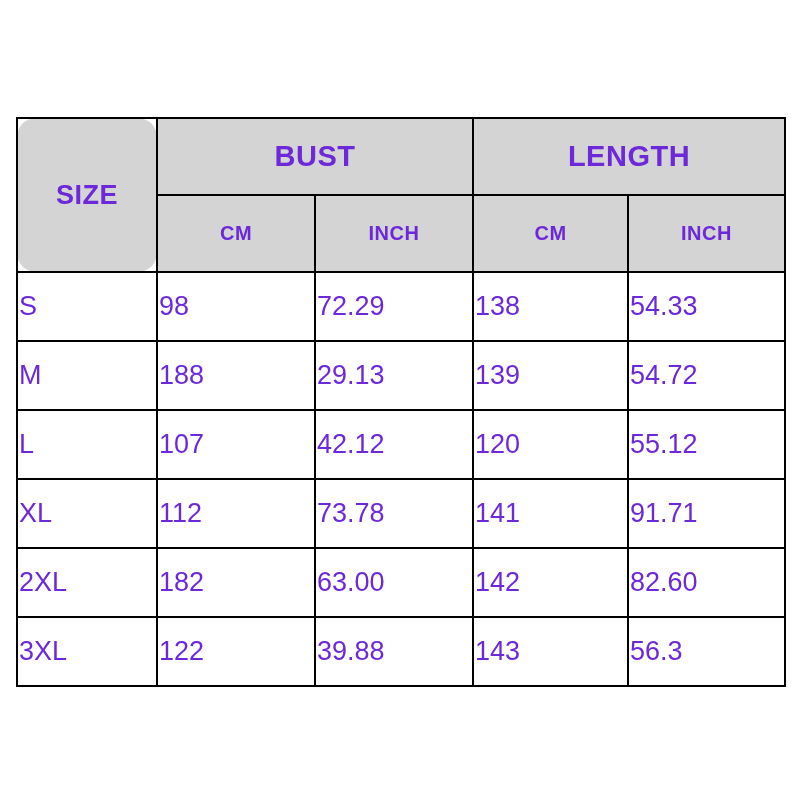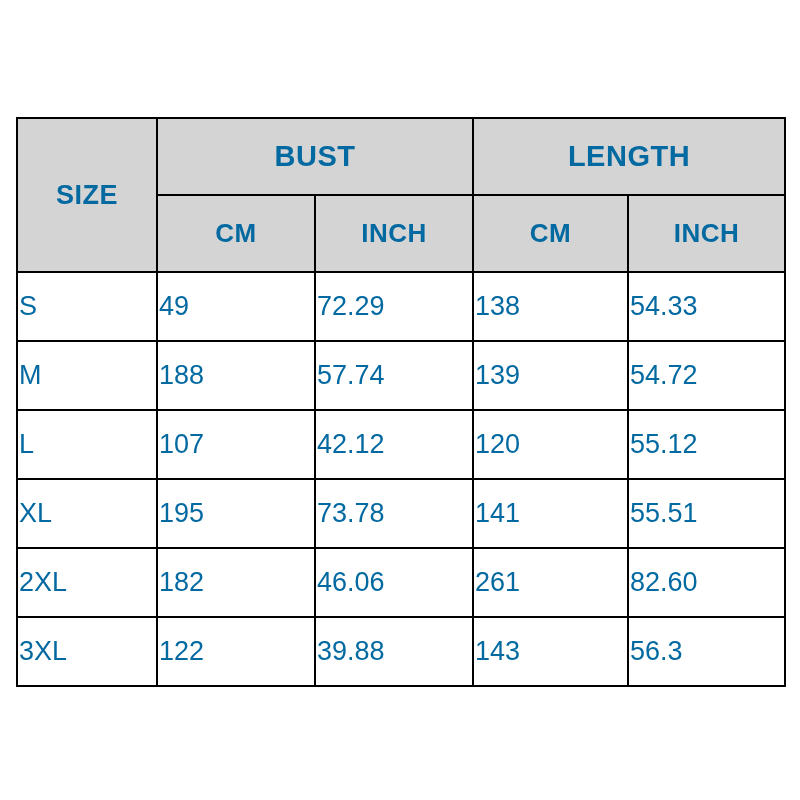--- a/index.html
+++ b/index.html
@@ -27,40 +27,41 @@
   }
   table.size-chart {
     border-collapse: collapse;
     width: 100%;
     table-layout: fixed;
   }
   table.size-chart th,
   table.size-chart td {
     border: 2px solid #000000;
     vertical-align: middle;
-    color: #0369a1;
+    color: #6d28d9;
   }
   
   thead th {
     background: #d4d4d4;
     font-weight: bold;
   }
   th.size-head {
     font-size: 27px;
     letter-spacing: 0.5px;
     height: 146px;
     width: 140px;
+    border-radius: 19px;
   }
   th.group-head {
     font-size: 29px;
     letter-spacing: 0.5px;
     height: 73px;
   }
   th.sub-head {
-    font-size: 26px;
+    font-size: 20px;
     letter-spacing: 0.5px;
     height: 73px;
   }
   tbody td {
     background: #ffffff;
     font-size: 27px;
     height: 65px;
     font-weight: normal;
   }
   tbody td.size-cell {
@@ -94,51 +95,51 @@
         <tr>
           <th class="sub-head">CM</th>
           <th class="sub-head">INCH</th>
           <th class="sub-head">CM</th>
           <th class="sub-head">INCH</th>
         </tr>
       </thead>
       <tbody>
         <tr>
           <td class="size-cell">S</td>
-          <td>49</td>
+          <td>98</td>
           <td>72.29</td>
           <td>138</td>
           <td>54.33</td>
         </tr>
         <tr>
           <td class="size-cell">M</td>
           <td>188</td>
-          <td>57.74</td>
+          <td>29.13</td>
           <td>139</td>
           <td>54.72</td>
         </tr>
         <tr>
           <td class="size-cell">L</td>
           <td>107</td>
           <td>42.12</td>
           <td>120</td>
           <td>55.12</td>
         </tr>
         <tr>
           <td class="size-cell">XL</td>
-          <td>195</td>
+          <td>112</td>
           <td>73.78</td>
           <td>141</td>
-          <td>55.51</td>
+          <td>91.71</td>
         </tr>
         <tr>
           <td class="size-cell">2XL</td>
           <td>182</td>
-          <td>46.06</td>
-          <td>261</td>
+          <td>63.00</td>
+          <td>142</td>
           <td>82.60</td>
         </tr>
         <tr>
           <td class="size-cell">3XL</td>
           <td>122</td>
           <td>39.88</td>
           <td>143</td>
           <td>56.3</td>
         </tr>
       </tbody>

